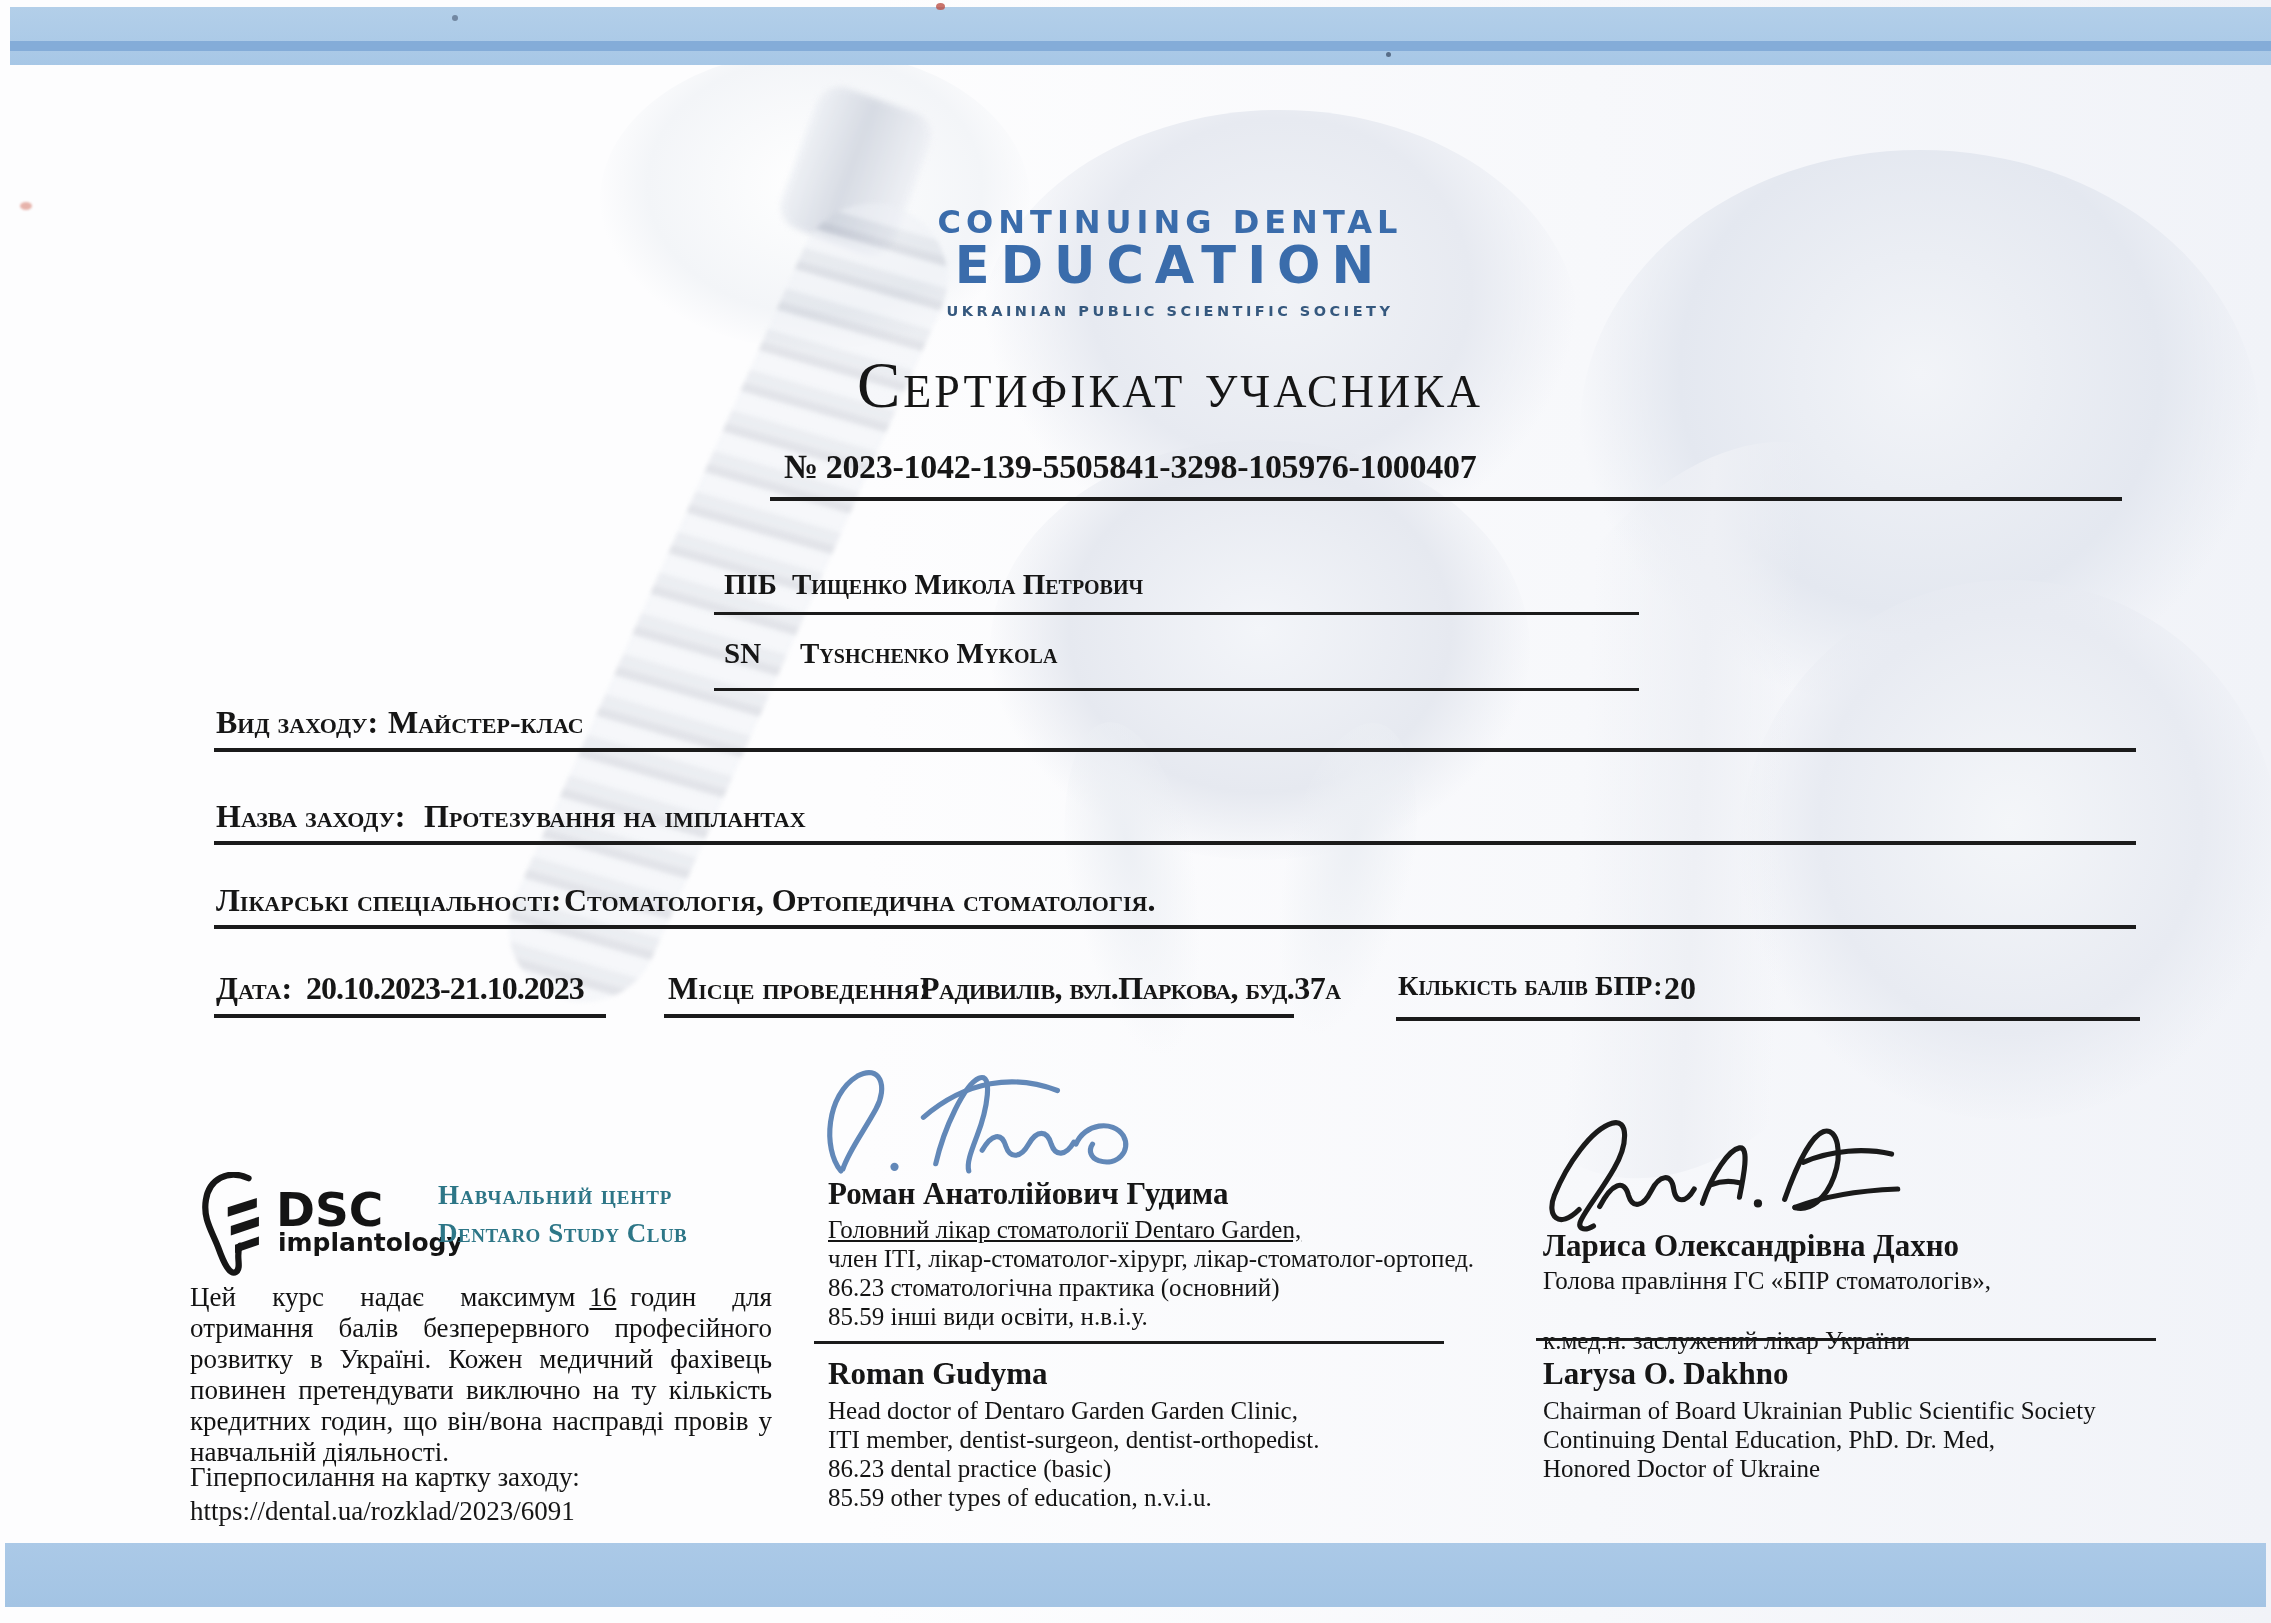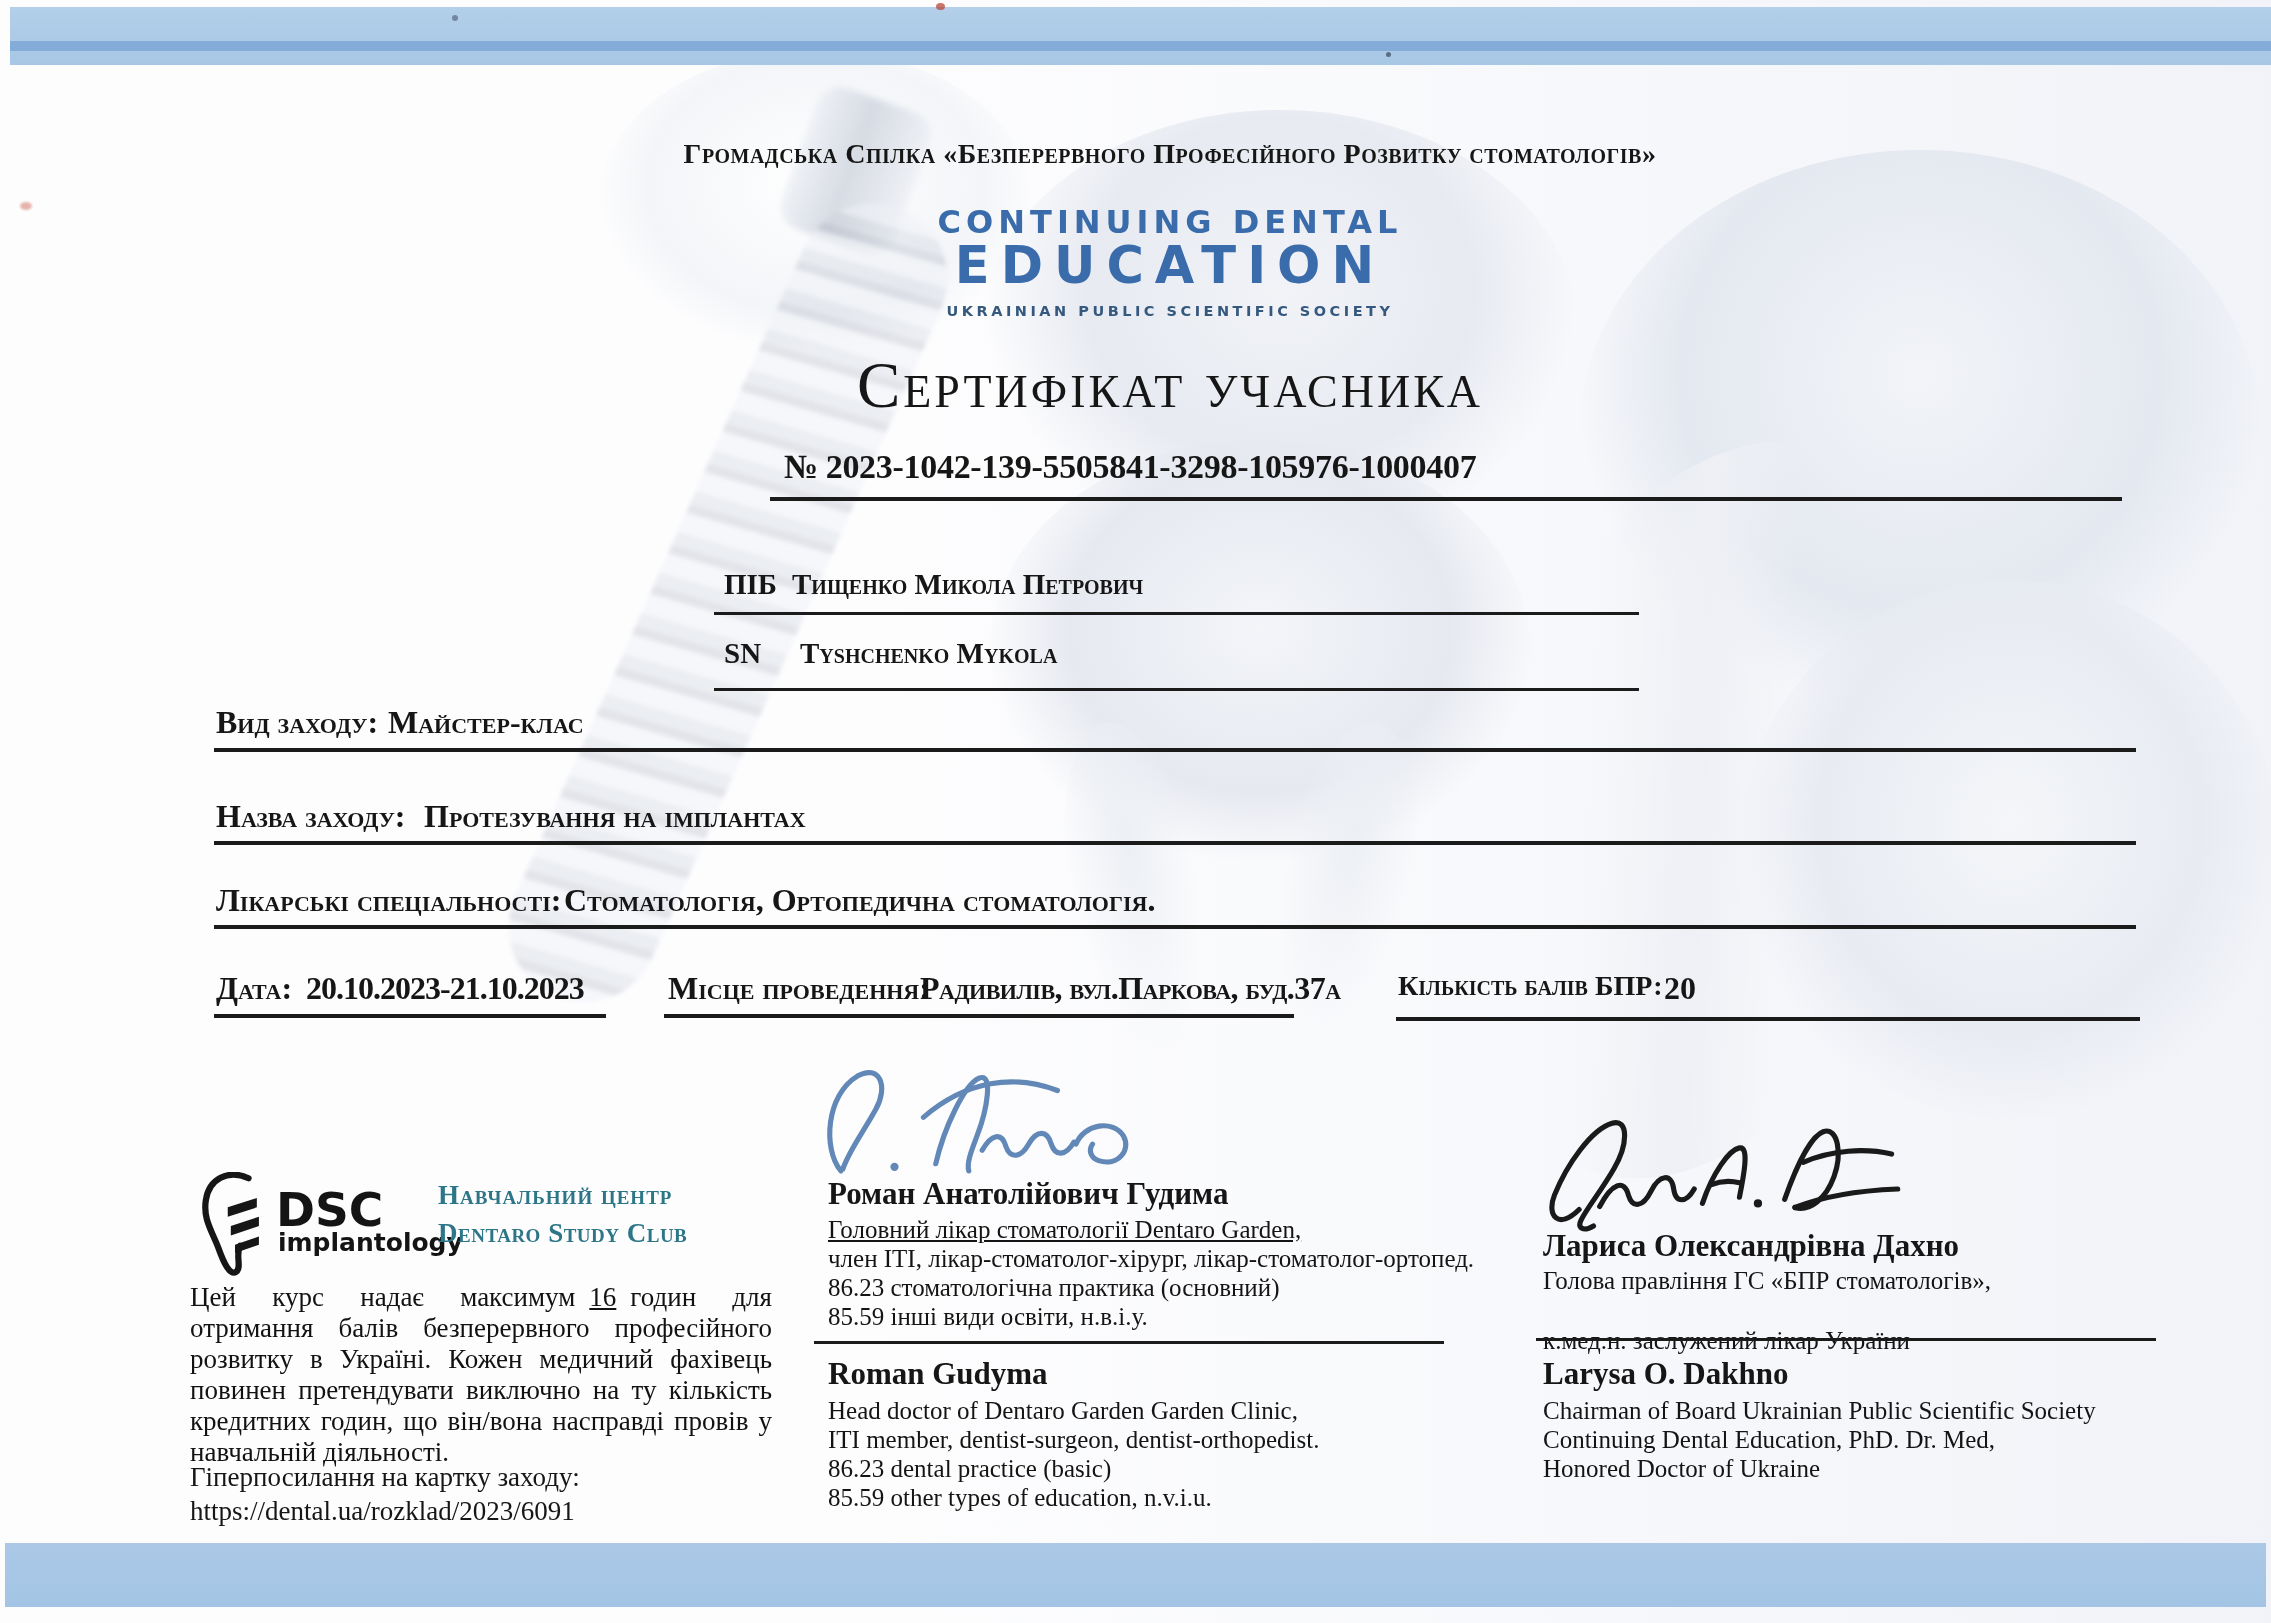--- a/index.html
+++ b/index.html
@@ -64,21 +64,20 @@
   <div class="topbar">
     <div class="topbar-line"></div>
   </div>
   <div class="bottombar"></div>
 
   <div class="speck" style="left:936px;top:3px;width:9px;height:7px;background:#b8453a;opacity:.75;"></div>
   <div class="speck" style="left:20px;top:202px;width:12px;height:8px;background:#cc5a48;opacity:.45;filter:blur(1px);"></div>
   <div class="speck" style="left:452px;top:15px;width:6px;height:6px;background:#33415c;opacity:.5;"></div>
   <div class="speck" style="left:1386px;top:52px;width:5px;height:5px;background:#22304a;opacity:.6;"></div>
 
-  <div class="abs z center sc b" style="left:170px;top:138px;width:2000px;font-size:28px;letter-spacing:.5px;">Громадська Спілка «Безперервного Професійного Розвитку стоматологів»</div>
 
   <div class="abs z center sans b" style="left:170px;top:203px;width:2000px;font-size:32px;letter-spacing:5px;color:#3a6cab;">CONTINUING DENTAL</div>
   <div class="abs z center sans b" style="left:170px;top:236px;width:2000px;font-size:51px;letter-spacing:11px;color:#3a6cab;">EDUCATION</div>
   <div class="abs z center sans b" style="left:170px;top:303px;width:2000px;font-size:14.5px;letter-spacing:3.5px;color:#35587e;">UKRAINIAN PUBLIC SCIENTIFIC SOCIETY</div>
 
   <div class="abs z center sc" style="left:170px;top:348px;width:2000px;font-size:65px;letter-spacing:3px;">Сертифікат учасника</div>
   <div class="abs z center b" style="left:100px;top:448px;width:2060px;font-size:34px;letter-spacing:-.3px;">№ 2023-1042-139-5505841-3298-105976-1000407</div>
   <div class="rule" style="left:770px;top:497px;width:1352px;height:4px;"></div>
 
   <div class="abs z sc b" style="left:724px;top:568px;font-size:29px;">ПІБ</div>

